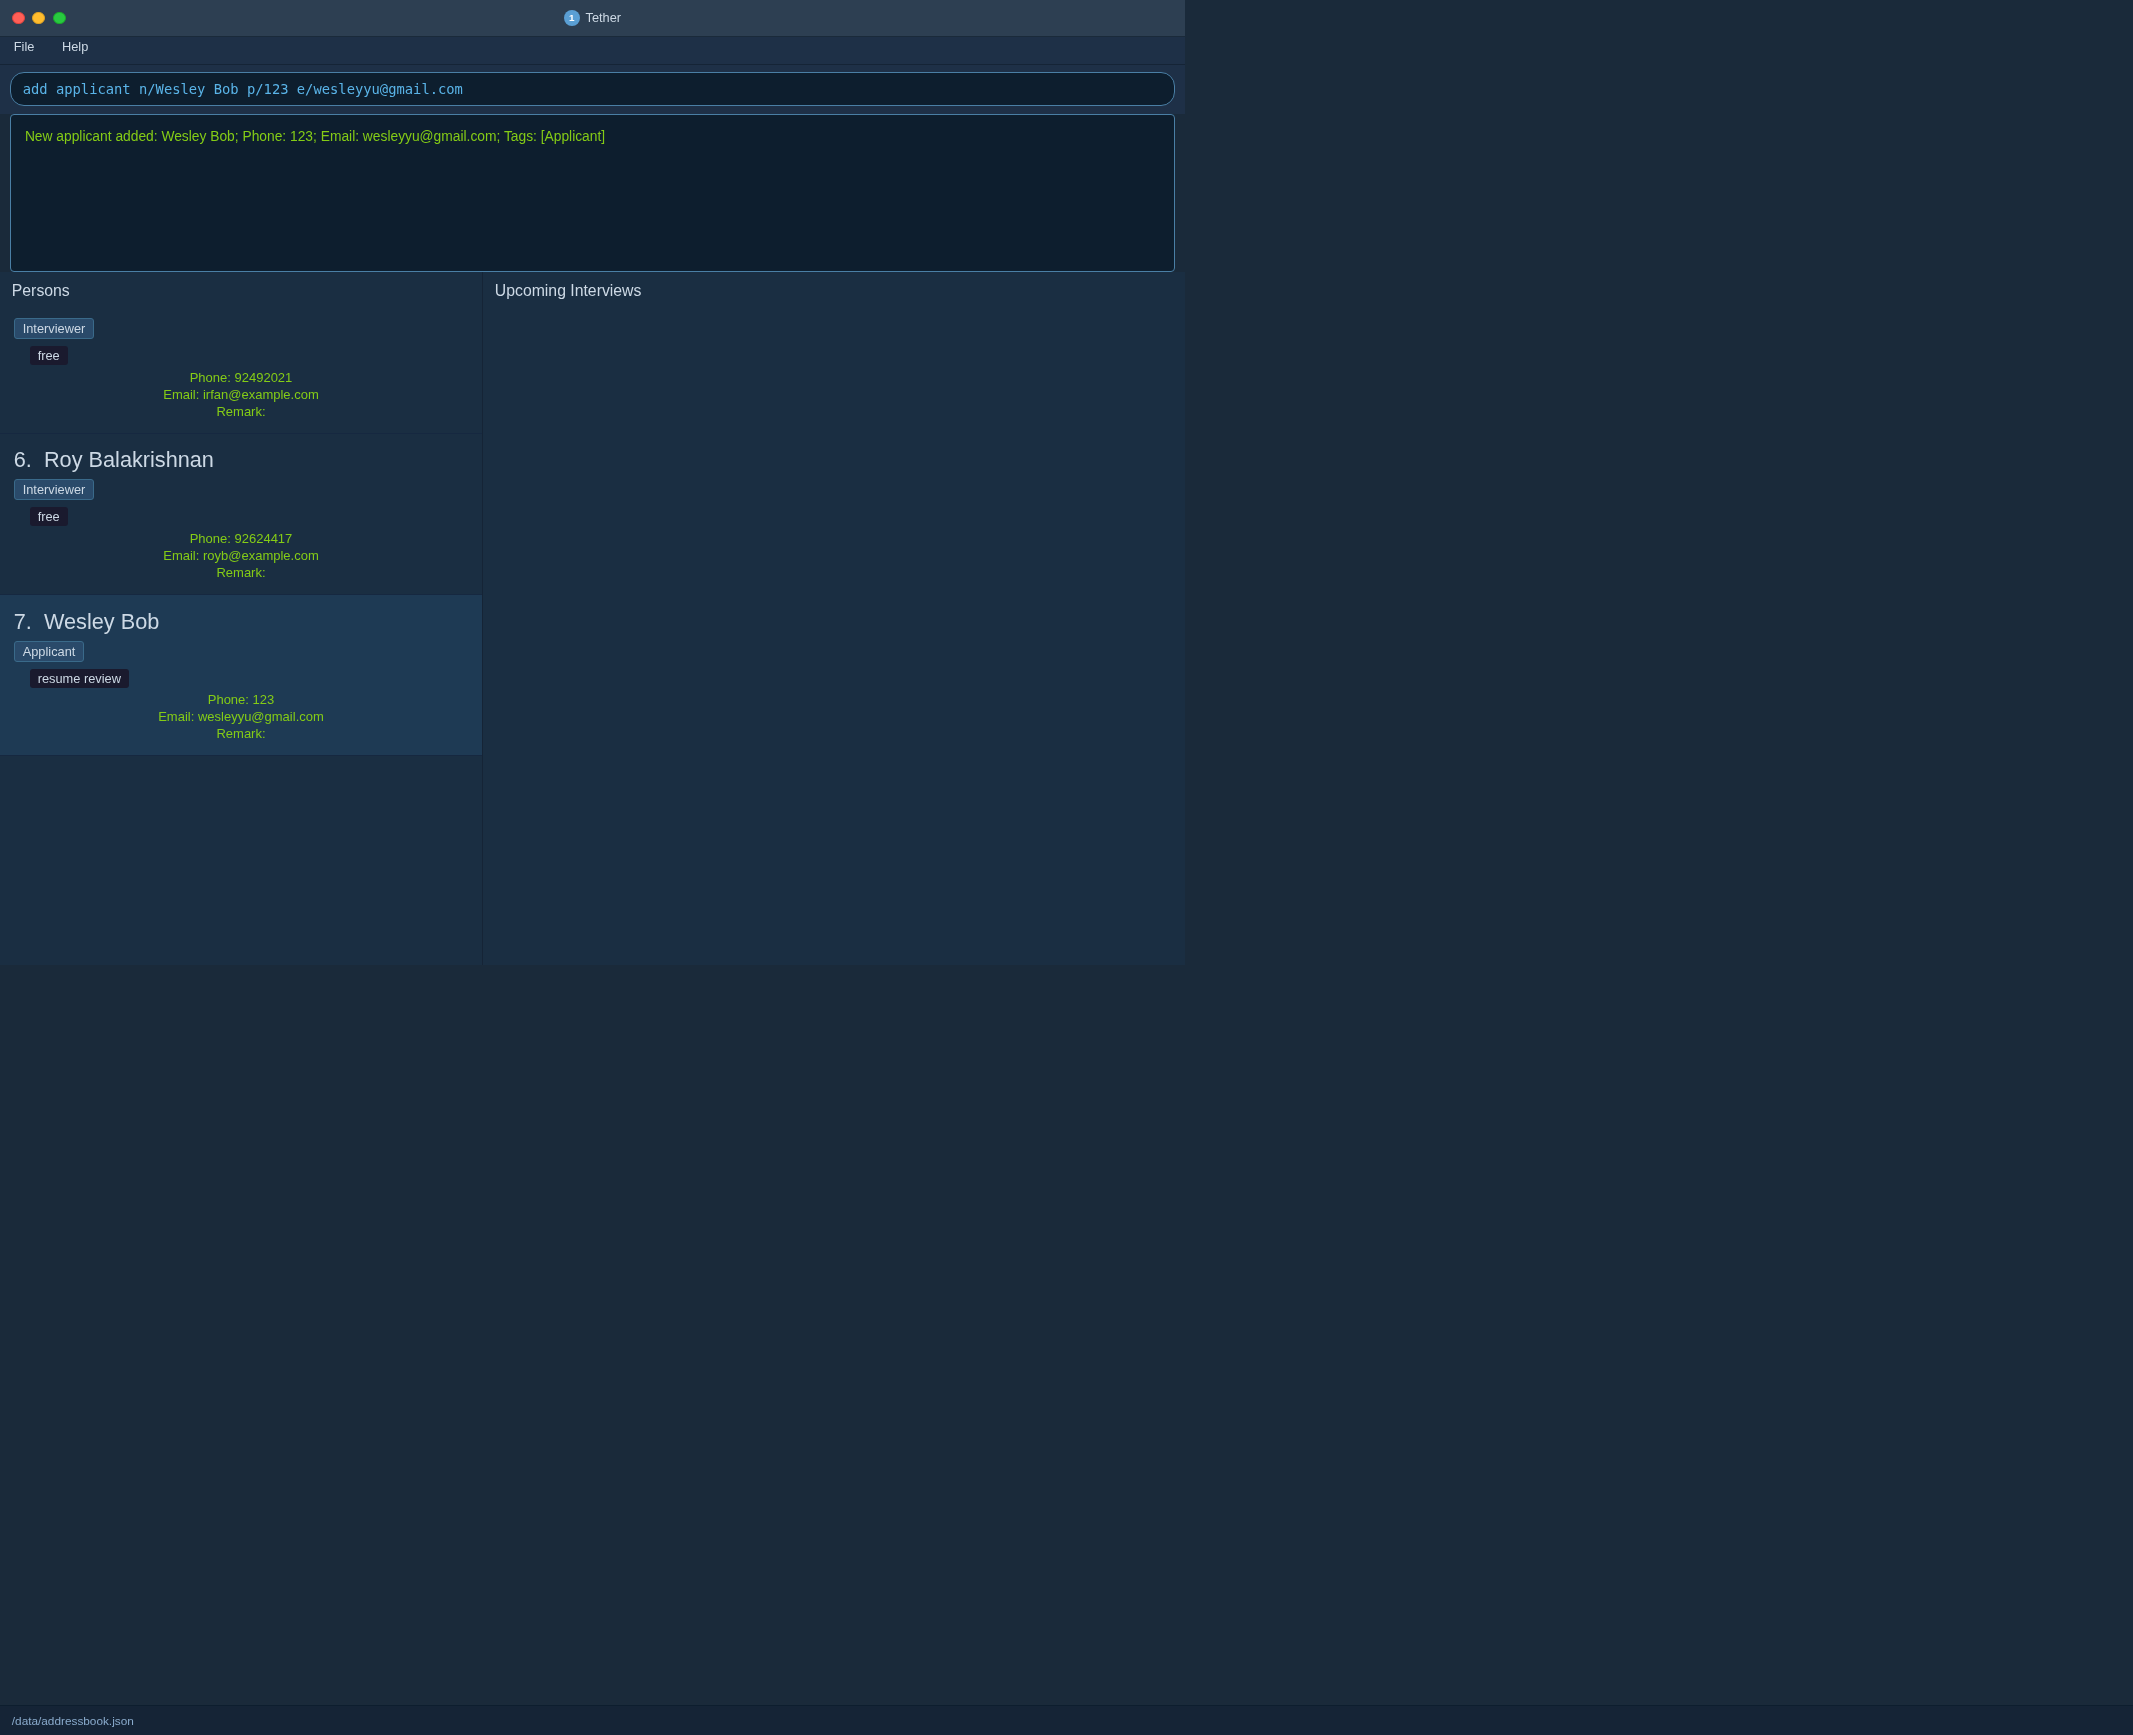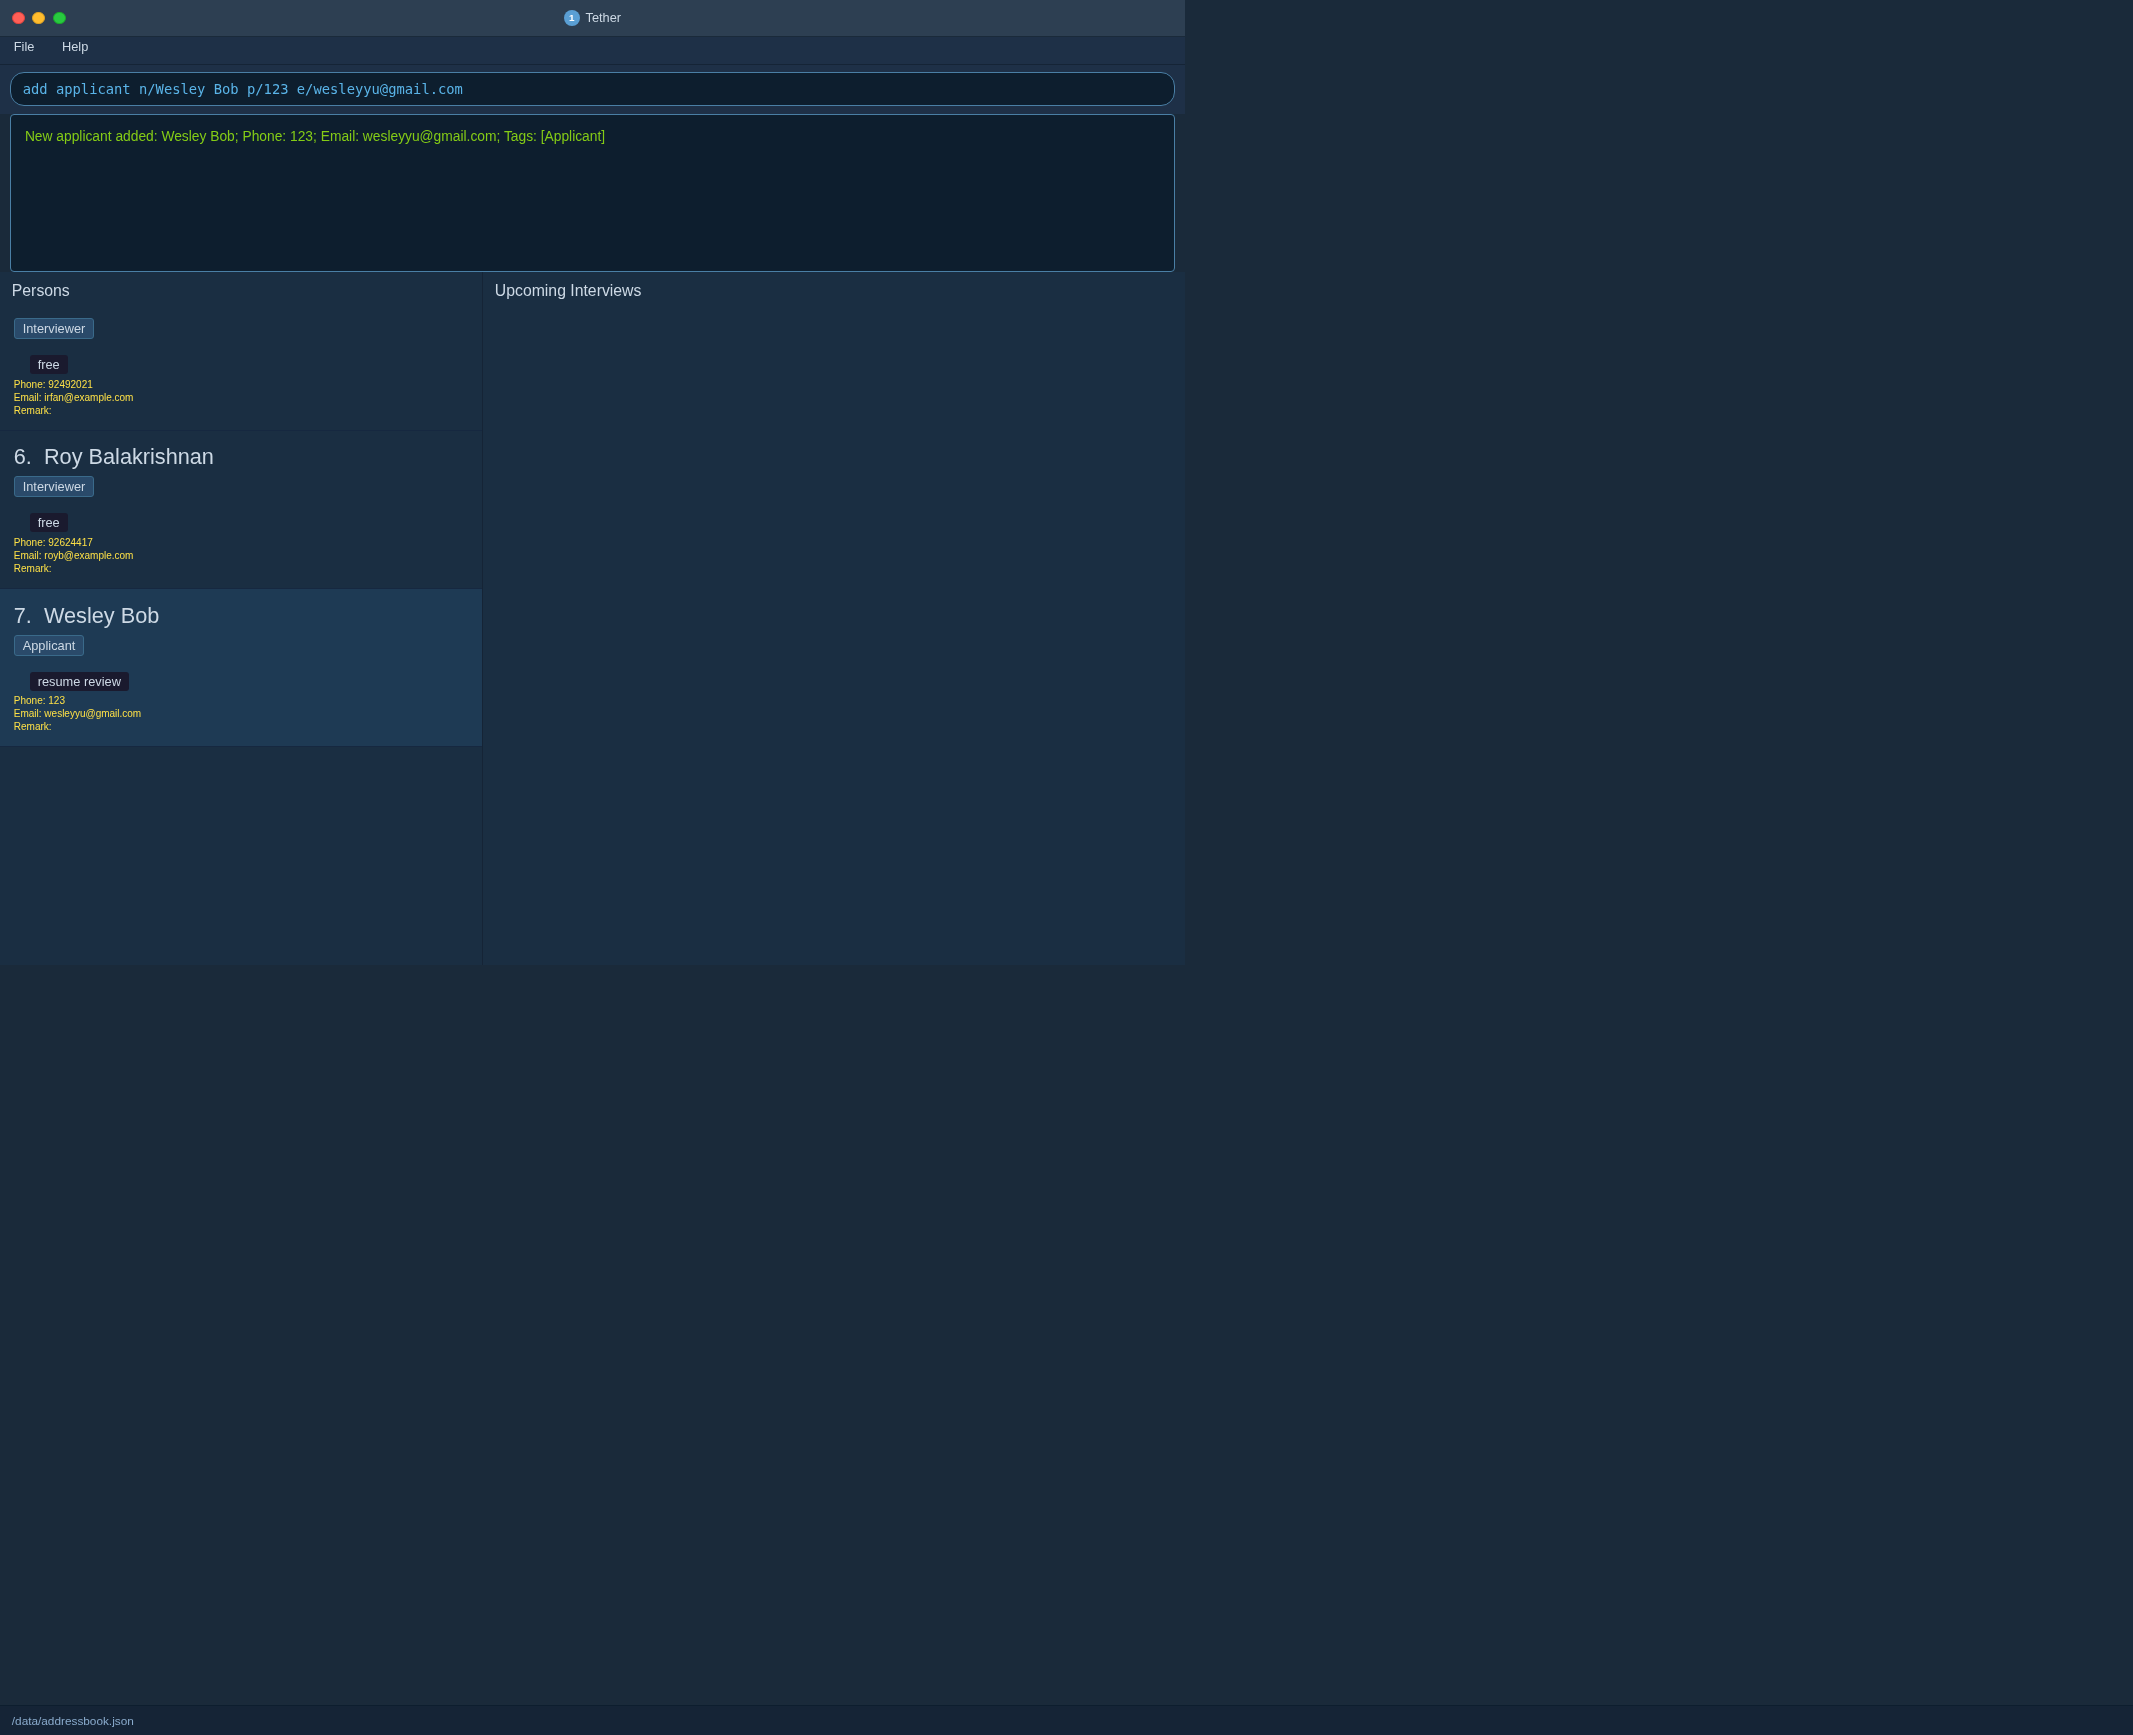--- a/index.html
+++ b/index.html
@@ -168,21 +168,21 @@
       color: #cdd9e5;
       margin-bottom: 5.9px;
       margin-top: 3.9px;
     }
 
     .person-tag {
       display: inline-block;
       padding: 2px 7.9px;
       border-radius: 3px;
       font-size: 12.8px;
-      margin-bottom: 16px;
+      margin-bottom: 7px;
     }
 
     .tag-interviewer {
       background: #2a4a6a;
       color: #cdd9e5;
       border: 1px solid #3a6a8a;
     }
 
     .tag-applicant {
       background: #2a4a6a;
@@ -203,23 +203,24 @@
       background: #1a1a2e;
       color: #cdd9e5;
     }
 
     .status-resume {
       background: #1a1a2e;
       color: #cdd9e5;
     }
 
     .person-detail {
-      font-size: 10px;
-      color: #fde047;
+      font-size: 13px;
+      color: #84cc16;
       margin-bottom: 2px;
+      text-align: center;
     }
 
     
     .interviews-panel {
       flex: 1;
       background: #1a2e42;
       display: flex;
       flex-direction: column;
     }
 

